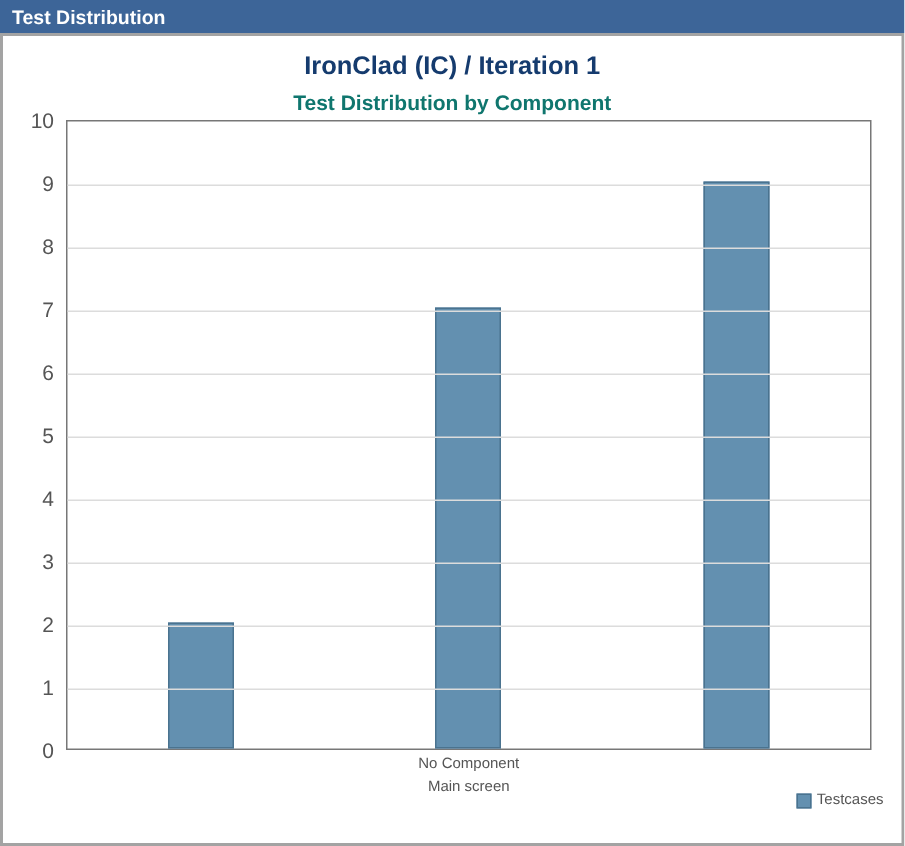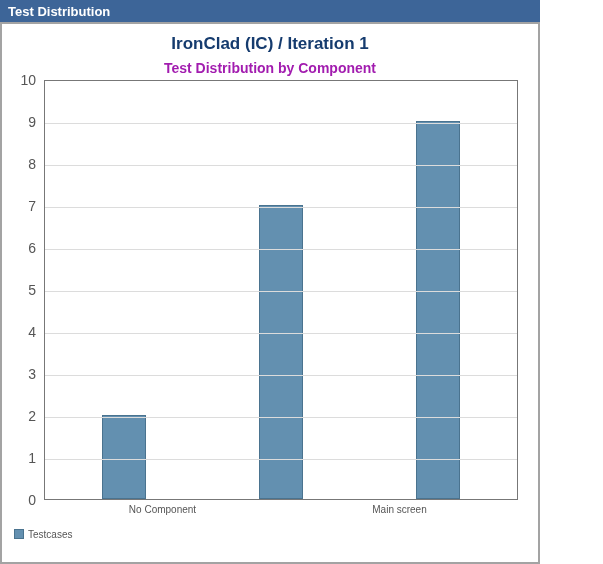--- a/index.html
+++ b/index.html
@@ -1,34 +1,34 @@
 <!DOCTYPE html>
 <html><head>
 <meta charset="utf-8">
 <style>
   * { box-sizing: border-box; }
   html, body { margin: 0; padding: 0; font-family: Arial, Helvetica, sans-serif; background: #fff; }
-  .wrap { width: 540px; height: 564px; position: relative; }
+  .wrap { width: 603px; height: 564px; position: relative; }
   .header {
     background: #3d6598;
     color: #fff;
     font-size: 13px;
     font-weight: bold;
     padding: 4px 8px;
     height: 22px;
   }
   .panel {
     position: absolute;
     top: 22px; bottom: 0; left: 0; right: 0;
     border: 2px solid #a3a3a3;
     background: #fff;
     padding: 8px 12px 10px 12px;
   }
   .title { text-align: center; color: #153b6e; font-weight: bold; font-size: 17px; margin-top: 2px; }
-  .subtitle { text-align: center; color: #a21caf; font-weight: bold; font-size: 14px; margin-top: 6px; margin-bottom: 4px; }
+  .subtitle { text-align: center; color: #0f766e; font-weight: bold; font-size: 14px; margin-top: 6px; margin-bottom: 4px; }
 
   .plotbox { position: relative; width: 100%; }
   .yaxis { position: absolute; left: 0; top: 0; width: 28px; }
   .ytick { position: absolute; font-size: 14px; color: #555; text-align: right; width: 22px; transform: translateY(-50%); }
   .plotarea {
     position: absolute;
     border: 1px solid #777;
     left: 30px; right: 8px; top: 0;
   }
   .grid { position: absolute; left: 0; right: 0; height: 1px; background: #dcdcdc; }
@@ -38,21 +38,21 @@
     position: absolute;
     bottom: 0;
     width: 44px;
     left: 50%;
     transform: translateX(-50%);
     background: #6390b0;
     border: 1px solid #4a738f;
   }
   .xlabels { position: absolute; left: 30px; right: 8px; display: flex; }
   .xlabel { flex: 1; text-align: center; font-size: 10px; color: #555; padding-top: 4px; }
-  .legend { text-align: left; font-size: 10px; color: #555; margin-top: 6px; }
+  .legend { text-align: right; font-size: 10px; color: #555; margin-top: 6px; }
   .legend .swatch {
     display: inline-block; width: 10px; height: 10px;
     background: #6390b0; border: 1px solid #4a738f;
     vertical-align: middle; margin-right: 4px;
   }
   .legend .lg { vertical-align: middle; }
 </style>
 </head>
 <body>
 
@@ -93,21 +93,21 @@
       <div class="grid" style="top: 378px;"></div>
           <div class="grid" style="top: 336px;"></div>
           <div class="grid" style="top: 294px;"></div>
           <div class="grid" style="top: 252px;"></div>
           <div class="grid" style="top: 210px;"></div>
           <div class="grid" style="top: 168px;"></div>
           <div class="grid" style="top: 126px;"></div>
           <div class="grid" style="top: 84px;"></div>
           <div class="grid" style="top: 42px;"></div>
         </div>
-      <div class="xlabels" id="xlabels" style="top: 420px;">
+      <div class="xlabels" id="xlabels" style="top: 420px; flex-direction: column;">
           <div class="xlabel">No Component</div>
           <div class="xlabel">Main screen</div>
         </div>
     </div>
 
     <div class="legend">
       <span class="swatch"></span><span class="lg">Testcases</span>
     </div>
   </div>
 </div>

